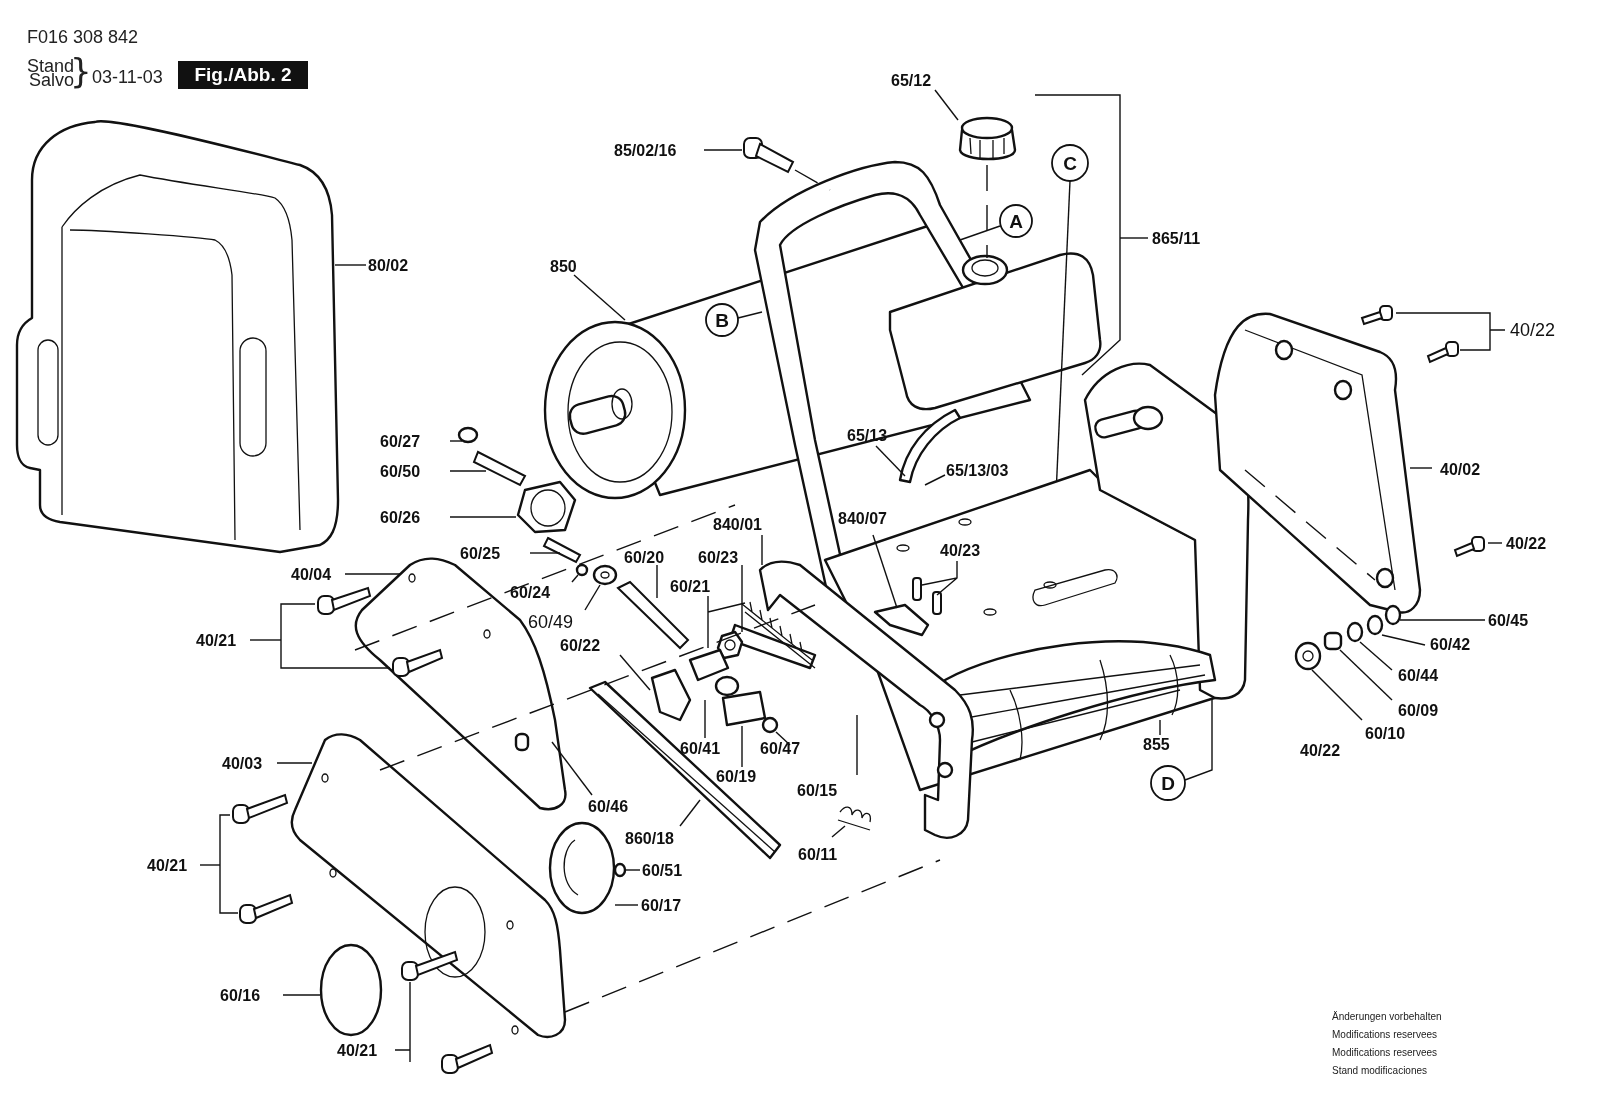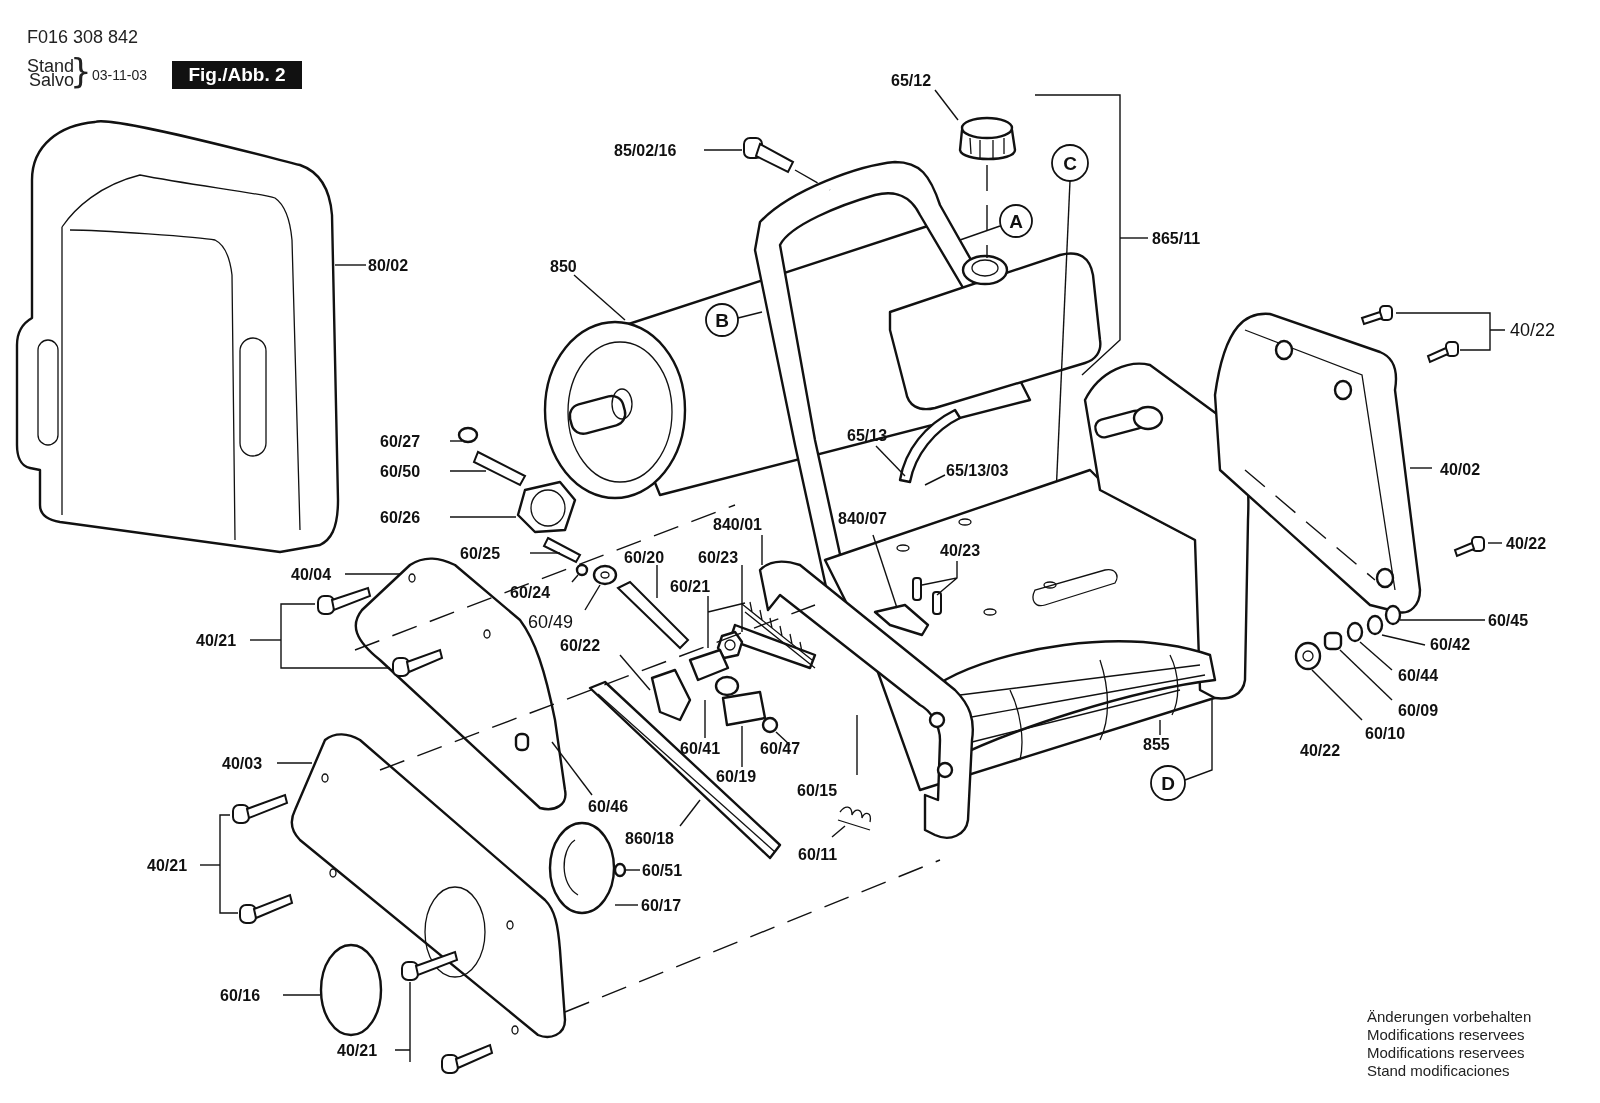--- a/index.html
+++ b/index.html
@@ -1,23 +1,23 @@
 <!DOCTYPE html>
 <html><head>
 <meta charset="utf-8">
 <style>
   html, body { margin:0; padding:0; background:#ffffff; }
   body { width:1600px; height:1103px; position:relative; overflow:hidden; font-family:"Liberation Sans", sans-serif; color:#111; }
   svg#drawing { position:absolute; left:0; top:0; }
   .doc-no { position:absolute; left:27px; top:27px; font-size:18px; color:#222; }
   .stand { position:absolute; left:27px; top:59px; font-size:18px; line-height:14px; color:#222;text-align:right; }
   .brace { position:absolute; left:70px; top:54px; font-size:34px; line-height:34px; color:#222; font-family:"DejaVu Sans", sans-serif; }
-  .date { position:absolute; left:92px; top:67px; font-size:14px; color:#222; }
-  .fig { position:absolute; left:172px; top:61px; width:130px; height:28px; background:#111; color:#fff; font-weight:bold; font-size:19px; line-height:28px; text-align:center; }
-  .note { position:absolute; left:1367px; top:1008px; font-size:15px; line-height:18px; color:#222; }
+  .date { position:absolute; left:92px; top:67px; font-size:18px; color:#222; }
+  .fig { position:absolute; left:178px; top:61px; width:130px; height:28px; background:#111; color:#fff; font-weight:bold; font-size:19px; line-height:28px; text-align:center; }
+  .note { position:absolute; left:1332px; top:1008px; font-size:10px; line-height:18px; color:#222; }
   .note div { white-space:nowrap; }
   .lbl { font-family:"Liberation Sans", sans-serif; font-size:16px; font-weight:bold; fill:#111; }
   .lbl.light { font-weight:normal; font-size:18px; }
   .part { fill:#fff; stroke:#111; stroke-width:2.4; stroke-linejoin:round; stroke-linecap:round; }
   .thin { fill:none; stroke:#111; stroke-width:1.3; }
   .lead { fill:none; stroke:#111; stroke-width:1.4; }
   .dash { fill:none; stroke:#111; stroke-width:1.4; stroke-dasharray:26 14; }
   .callout circle { fill:#fff; stroke:#111; stroke-width:1.8; }
   .callout text { font-family:"Liberation Sans", sans-serif; font-size:19px; font-weight:bold; text-anchor:middle; fill:#111; }
   .screw { fill:#fff; stroke:#111; stroke-width:2; }

